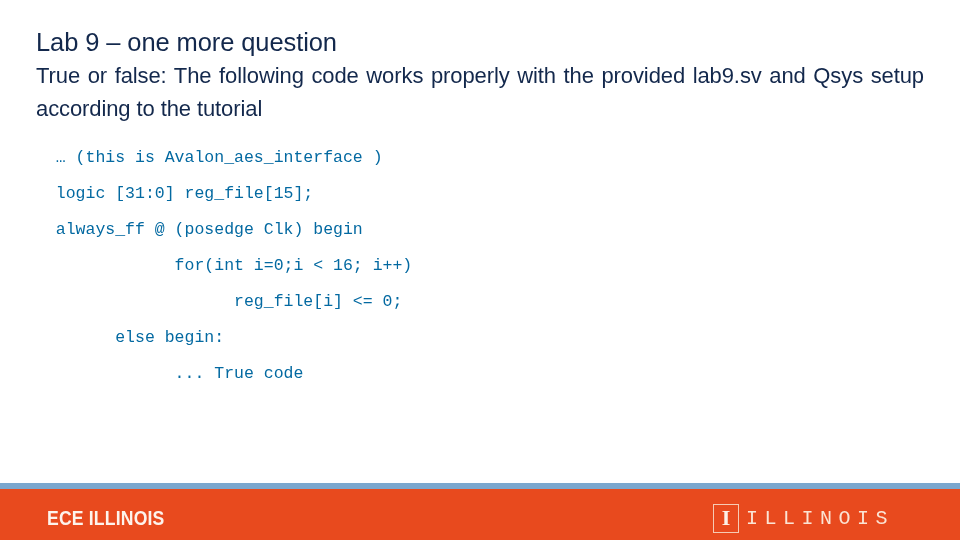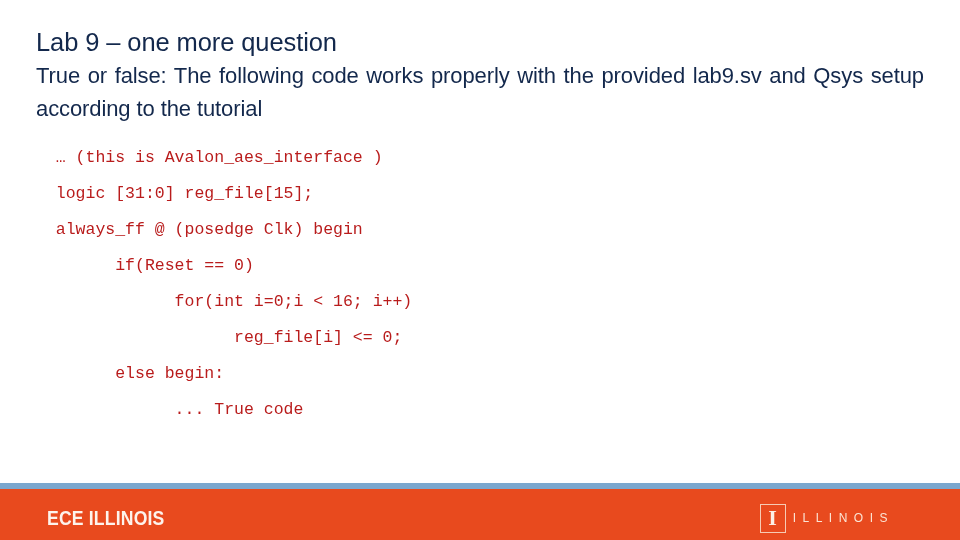--- a/index.html
+++ b/index.html
@@ -54,21 +54,21 @@
   .code-block {
     position: absolute;
     left: 36px;
     top: 140px;
     width: 888px;
   }
   .code-line {
     font-family: "Liberation Mono", "DejaVu Sans Mono", monospace;
     font-size: 16.5px;
     line-height: 36px;
-    color: #b91c1c;
+    color: #0369a1;
     height: 36px;
     white-space: pre;
   }
 
   
   .footer {
     position: absolute;
     left: 0;
     bottom: 0;
     width: 960px;
@@ -123,42 +123,41 @@
     margin-right: 7px;
   }
   .block-i-glyph {
     font-family: "Liberation Serif", serif;
     font-size: 22px;
     font-weight: bold;
     color: #fdf0e6;
     line-height: 1;
   }
   .illinois-word {
-    font-family: Liberation Sans, sans-serif;
-    font-size: 12px;
+    font-family: Liberation Mono, monospace;
+    font-size: 20px;
     color: #fbe4d4;
     letter-spacing: 6.5px;
     white-space: nowrap;
   }
 </style>
 </head>
 <body>
 
 <div class="slide">
 
   <div class="title-block">
     <div class="slide-title">Lab 9 – one more question</div>
     <div class="question-text">True or false: The following code works properly with the provided lab9.sv and Qsys setup according to the tutorial</div>
   </div>
 
   <div class="code-block">
     <div class="code-line">  … (this is Avalon_aes_interface )</div>
     <div class="code-line">  logic [31:0] reg_file[15];</div>
     <div class="code-line">  always_ff @ (posedge Clk) begin</div>
-    <div class="code-line">        if(Reset == 0)</div>
     <div class="code-line">              for(int i=0;i &lt; 16; i++)</div>
     <div class="code-line">                    reg_file[i] &lt;= 0;</div>
     <div class="code-line">        else begin:</div>
     <div class="code-line">              ... True code</div>
   </div>
 
   <div class="footer">
     <div class="footer-rule"></div>
     <div class="footer-bar">
       <div class="ece-logo">ECE ILLINOIS</div>

